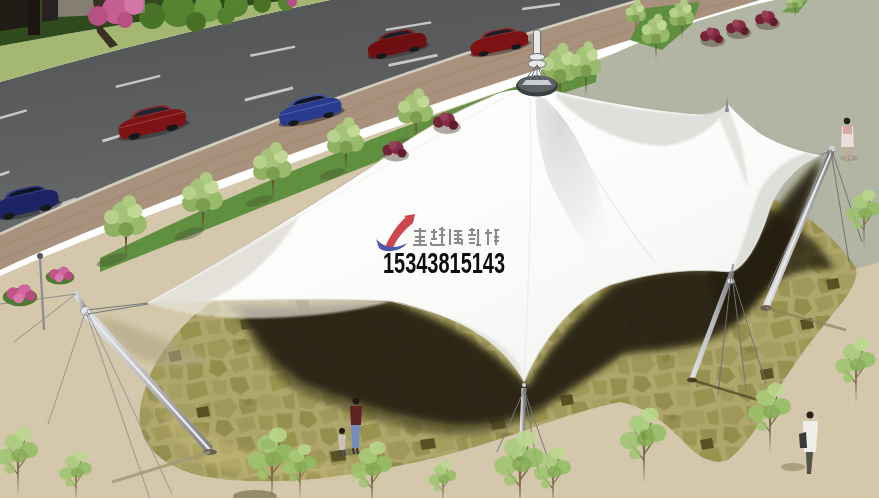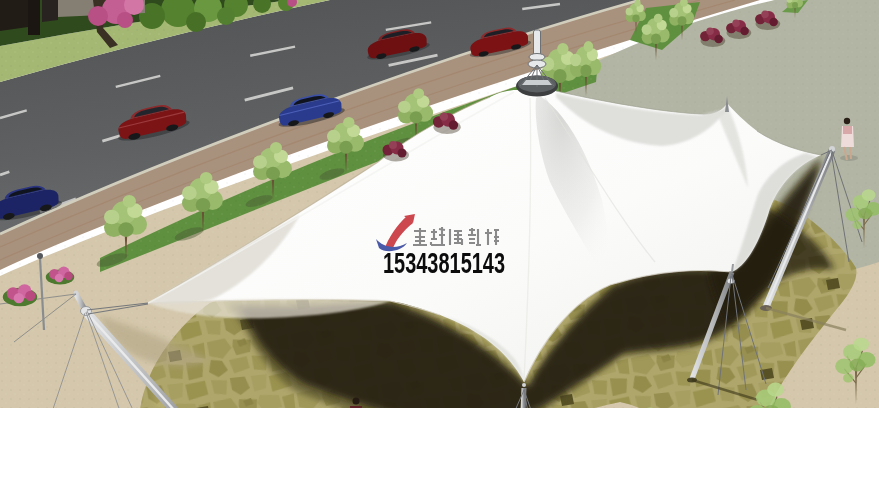--- a/index.html
+++ b/index.html
@@ -1,16 +1,16 @@
 <!DOCTYPE html>
 <html><head>
 <meta charset="utf-8">
 <style>
 html,body{margin:0;padding:0;background:#fff;font-family:"Liberation Sans",sans-serif;}
-#stage{width:879px;height:408px;overflow:hidden;position:relative;}
+#stage{width:879px;height:498px;overflow:hidden;position:relative;}
 </style>
 </head>
 <body>
 <div id="stage">
 <svg width="879" height="500" viewBox="0 0 879 500" xmlns="http://www.w3.org/2000/svg">
 <defs>
 <linearGradient id="memG" x1="0" y1="0" x2="1" y2="1">
 <stop offset="0" stop-color="#ffffff"></stop>
 <stop offset="0.55" stop-color="#fbfbfa"></stop>
 <stop offset="1" stop-color="#efefed"></stop>

